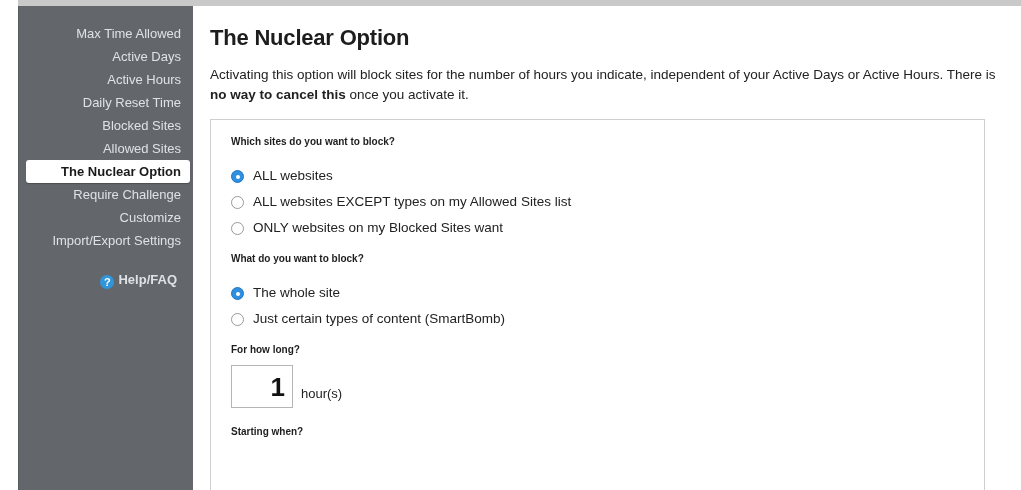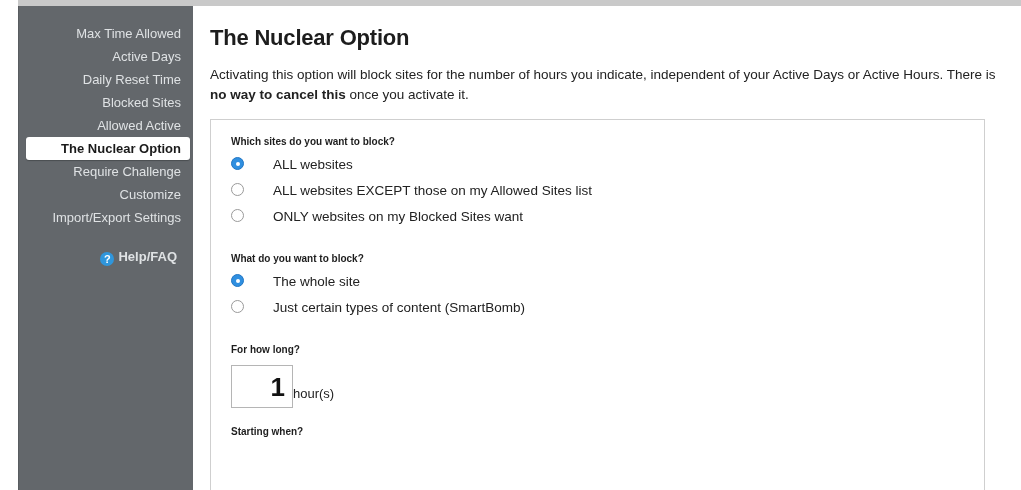--- a/index.html
+++ b/index.html
@@ -151,25 +151,24 @@
     font-size: 10px;
     font-weight: bold;
     color: #1d1d1d;
     margin: 0 0 10px 0;
   }
   .q-title.spaced {
     margin-top: 18px;
   }
   .opt {
     display: flex;
-    align-items: flex-start;
+    align-items: flex-end;
     height: 26px;
     font-size: 13.5px;
     color: #222222;
-    gap: 20px;
   }
   .radio {
     width: 13px;
     height: 13px;
     border-radius: 50%;
     border: 1px solid #9a9a9a;
     background: #ffffff;
     margin-right: 9px;
     box-sizing: border-box;
     flex: none;
@@ -204,21 +203,21 @@
     font-size: 26px;
     font-weight: bold;
     color: #111111;
     line-height: 43px;
     padding-right: 7px;
     box-sizing: border-box;
   }
   .duration-unit {
     font-size: 13px;
     color: #222222;
-    margin-left: 0;
+    margin-left: 8px;
     margin-bottom: 7px;
   }
 </style>
 </head>
 <body>
 
 <div class="app">
 
   <div class="topstrip">
     <div class="topstrip-left"></div>
@@ -229,27 +228,30 @@
   <div class="sidebar">
     <div class="sidebar-edge"></div>
     <div class="nav">
       <div class="nav-item">
         <span>Max Time Allowed</span>
       </div>
       <div class="nav-item">
         <span>Active Days</span>
       </div>
       <div class="nav-item">
+        <span>Active Hours</span>
+      </div>
+      <div class="nav-item">
         <span>Daily Reset Time</span>
       </div>
       <div class="nav-item">
         <span>Blocked Sites</span>
       </div>
       <div class="nav-item">
-        <span>Allowed Active</span>
+        <span>Allowed Sites</span>
       </div>
       <div class="nav-item selected">
         <span>The Nuclear Option</span>
       </div>
       <div class="nav-item">
         <span>Require Challenge</span>
       </div>
       <div class="nav-item">
         <span>Customize</span>
       </div>
@@ -272,21 +274,21 @@
       <div class="panel-inner">
 
         <div class="q-title">Which sites do you want to block?</div>
 
         <div class="opt">
           <span class="radio checked"></span>
           <span>ALL websites</span>
         </div>
         <div class="opt">
           <span class="radio"></span>
-          <span>ALL websites EXCEPT those on my Allowed Sites list</span>
+          <span>ALL websites EXCEPT types on my Allowed Sites list</span>
         </div>
         <div class="opt">
           <span class="radio"></span>
           <span>ONLY websites on my Blocked Sites want</span>
         </div>
 
         <div class="q-title spaced">What do you want to block?</div>
 
         <div class="opt">
           <span class="radio checked"></span>

